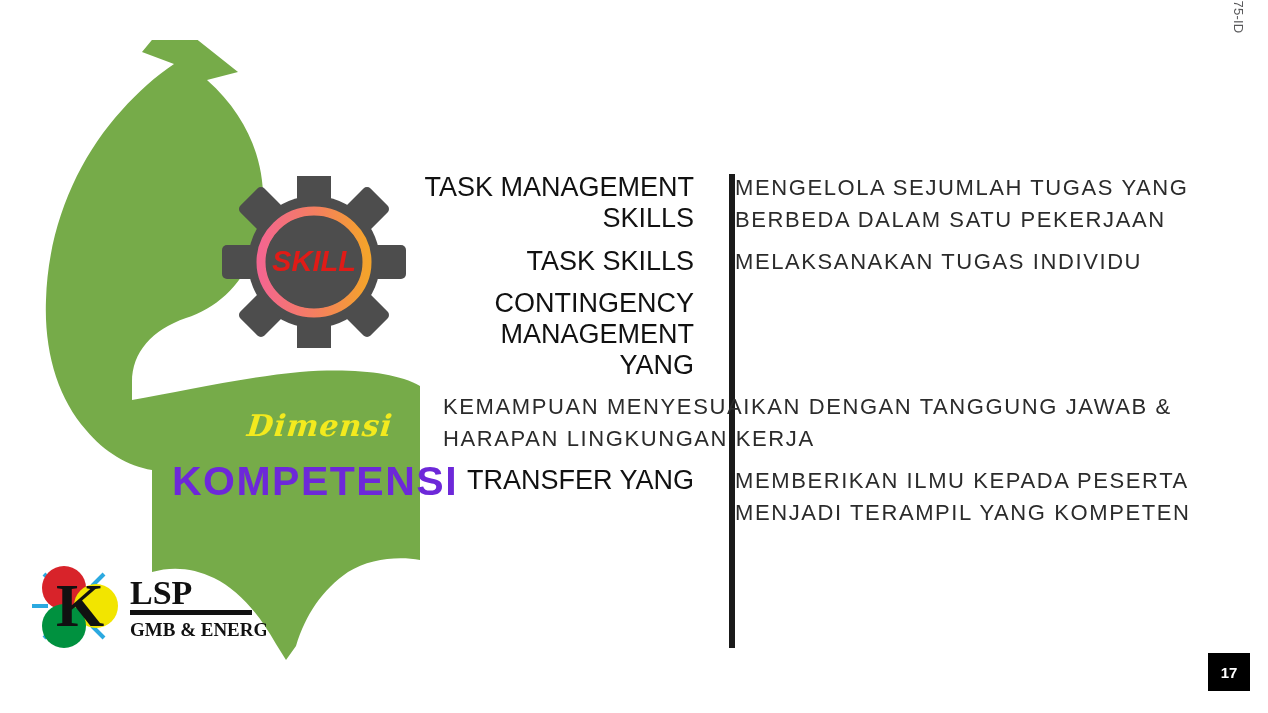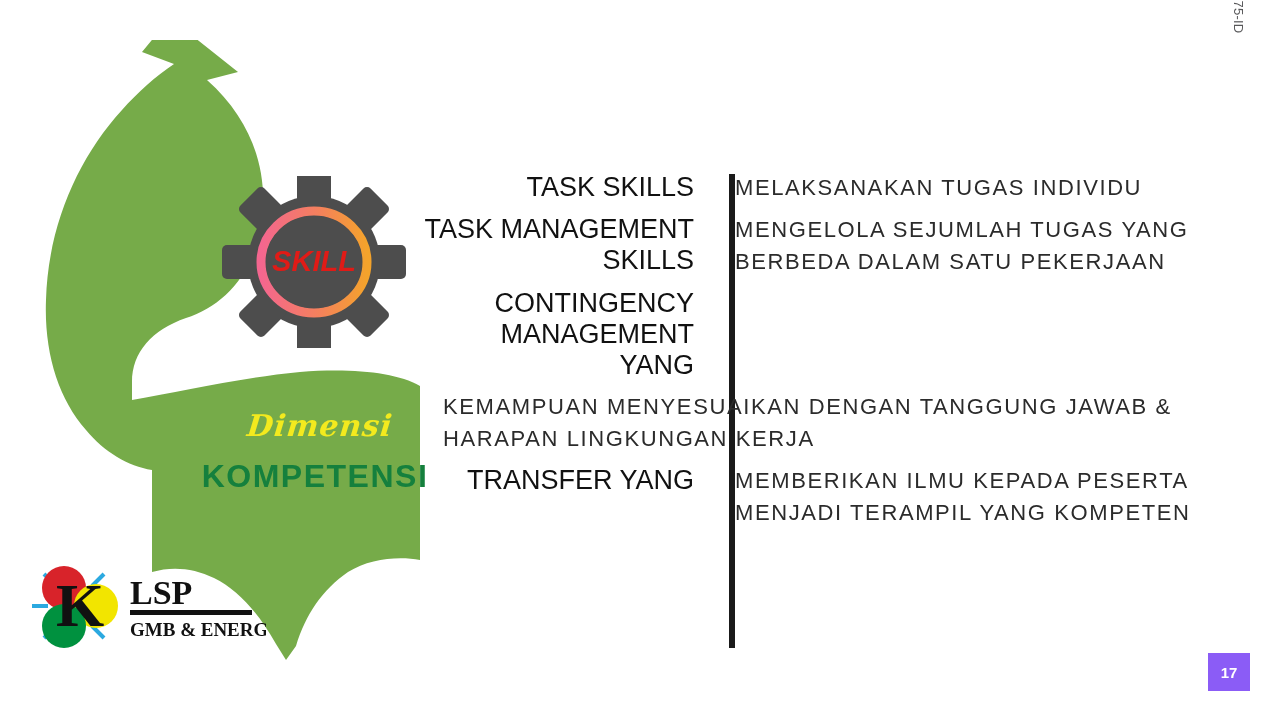--- a/index.html
+++ b/index.html
@@ -88,22 +88,22 @@
     letter-spacing: 1px;
     transform: skewX(-6deg);
   }
   #kompetensi-text {
     position: absolute;
     left: 160px;
     top: 458px;
     width: 310px;
     text-align: center;
     font-weight: bold;
-    font-size: 32px;
-    color: #15803d;
+    font-size: 41px;
+    color: #6d28d9;
     letter-spacing: 1.5px;
     font-family: "Liberation Sans", sans-serif;
   }
 
   
   #lsp-logo {
     position: absolute;
     left: 26px;
     top: 556px;
     width: 240px;
@@ -154,21 +154,21 @@
     font-family: "Liberation Sans", sans-serif;
   }
 
   
   #page-number {
     position: absolute;
     right: 18px;
     bottom: 22px;
     width: 42px;
     height: 38px;
-    background: #8b5cf6;
+    background: #000000;
     color: #ffffff;
     font-size: 15px;
     font-weight: bold;
     display: flex;
     align-items: center;
     justify-content: center;
     font-family: "Liberation Sans", sans-serif;
     text-align: center;
   }
 </style>
@@ -284,30 +284,30 @@
       <text x="104" y="80" font-family="Liberation Serif, serif" font-size="19" font-weight="bold" fill="#111111">GMB &amp; ENERGI</text>
     </svg>
   </div>
 
 
   <div id="divider"></div>
 
   <div id="skills-table">
 
     <div class="skill-row">
+      <div class="skill-name">TASK MANAGEMENT SKILLS</div>
+      <div class="skill-desc">MENGELOLA SEJUMLAH TUGAS YANG BERBEDA DALAM SATU PEKERJAAN</div>
+    </div>
+
+    <div class="skill-row">
       <div class="skill-name">TASK SKILLS</div>
       <div class="skill-desc">MELAKSANAKAN TUGAS INDIVIDU</div>
     </div>
 
     <div class="skill-row">
-      <div class="skill-name">TASK MANAGEMENT SKILLS</div>
-      <div class="skill-desc">MENGELOLA SEJUMLAH TUGAS YANG BERBEDA DALAM SATU PEKERJAAN</div>
-    </div>
-
-    <div class="skill-row">
       <div class="skill-name">CONTINGENCY MANAGEMENT YANG</div>
     </div>
 
     <div class="skill-row">
       <div class="skill-desc">KEMAMPUAN MENYESUAIKAN DENGAN TANGGUNG JAWAB &amp; HARAPAN LINGKUNGAN KERJA</div>
     </div>
 
     <div class="skill-row">
       <div class="skill-name">TRANSFER YANG</div>
       <div class="skill-desc">MEMBERIKAN ILMU KEPADA PESERTA MENJADI TERAMPIL YANG KOMPETEN</div>

